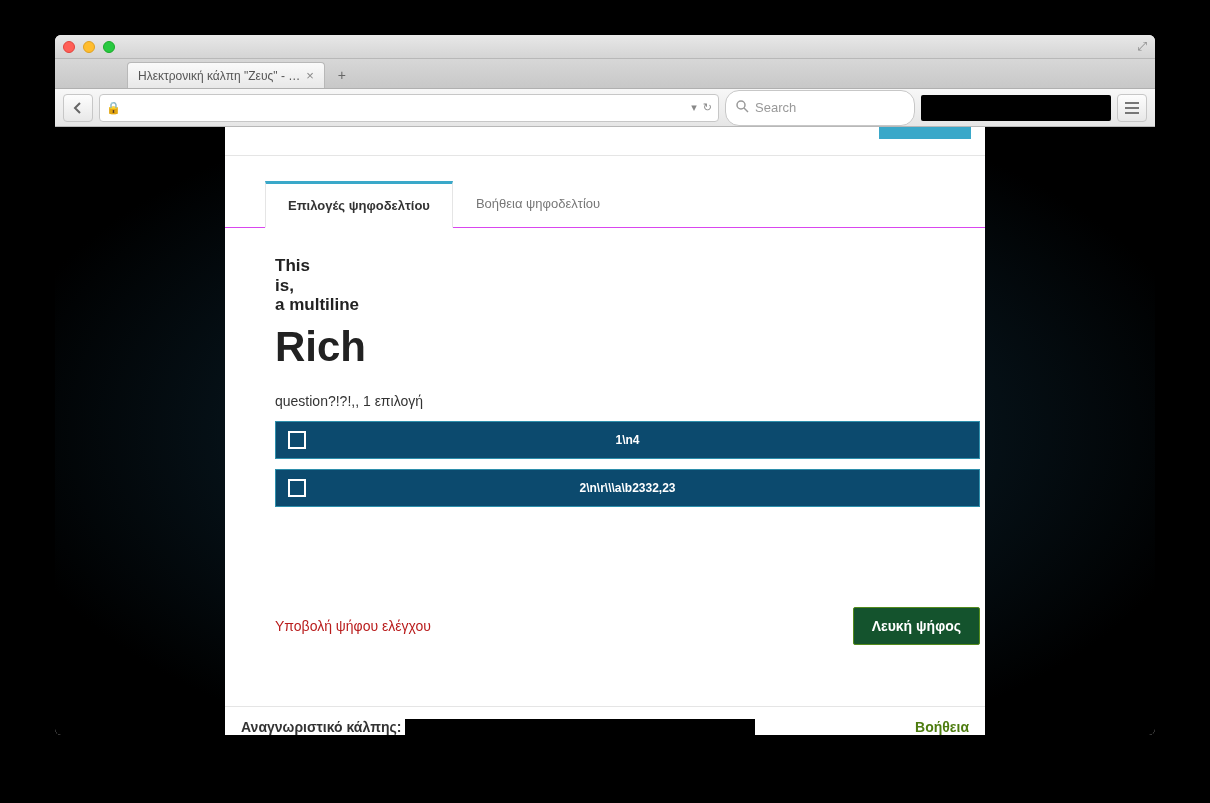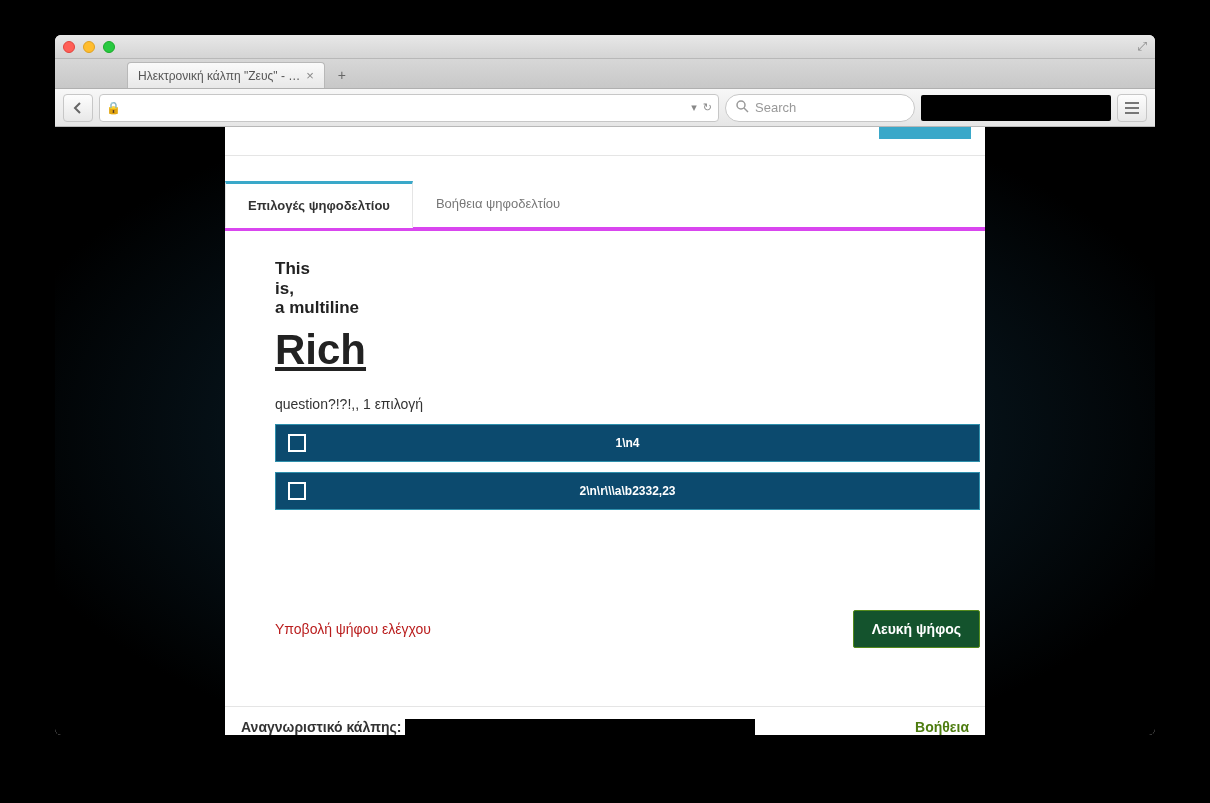--- a/index.html
+++ b/index.html
@@ -97,21 +97,21 @@
     font-size:13px;
     color:#777;
     overflow:hidden;
   }
   .urlbar .lock { color:#6a6; font-size:12px; }
   .urlbar .domain b { color:#333; font-weight:600; }
   .urlbar .redact { display:inline-block; background:#000; width:150px; height:14px; vertical-align:middle; }
   .url-right { margin-left:auto; display:flex; align-items:center; gap:6px; color:#888; font-size:11px; }
   .searchbox {
     width:190px;
-    height:28px;
+    height:36px;
     border:1px solid #c7c7c7;
     border-radius:14px;
     background:#fff;
     display:flex;
     align-items:center;
     padding:0 10px;
     gap:6px;
     font-size:13px;
     color:#999;
   }
@@ -153,22 +153,23 @@
   .top-btn {
     position:absolute;
     right:14px;
     top:-2px;
     width:92px;
     height:14px;
     background:#3aa8c9;
   }
   .tabs {
     display:flex;
-    border-bottom:4px solid #d946ef;
+    border-bottom:1px solid #d946ef;
     margin-top:24px;
+    padding-left:40px;
   }
   .ptab {
     padding: 14px 22px;
     font-size:13px;
     color:#777;
     border:1px solid transparent;
     position:relative;
     top:1px;
   }
   .ptab.active {
@@ -178,21 +179,21 @@
     border-top:3px solid #3aa8c9;
     border-bottom:1px solid #fff;
     background:#fff;
   }
   .content {
     padding: 28px 5px 0 16px;
     flex:1;
     margin-left:34px;
   }
   .qline { font-size:17px; font-weight:700; color:#222; line-height:1.15; }
-  .rich { font-size:42px; font-weight:700; color:#222; margin-top:8px;text-decoration:underline; }
+  .rich { font-size:42px; font-weight:700; color:#222; margin-top:8px; }
   .sub { font-size:14px; color:#333; margin-top:22px; }
   .option {
     background:#0c4a6e;
     border:1px solid #2e8fac;
     margin-top:12px;
     height:38px;
     display:flex;
     align-items:center;
     color:#fff;
     font-size:12px;

